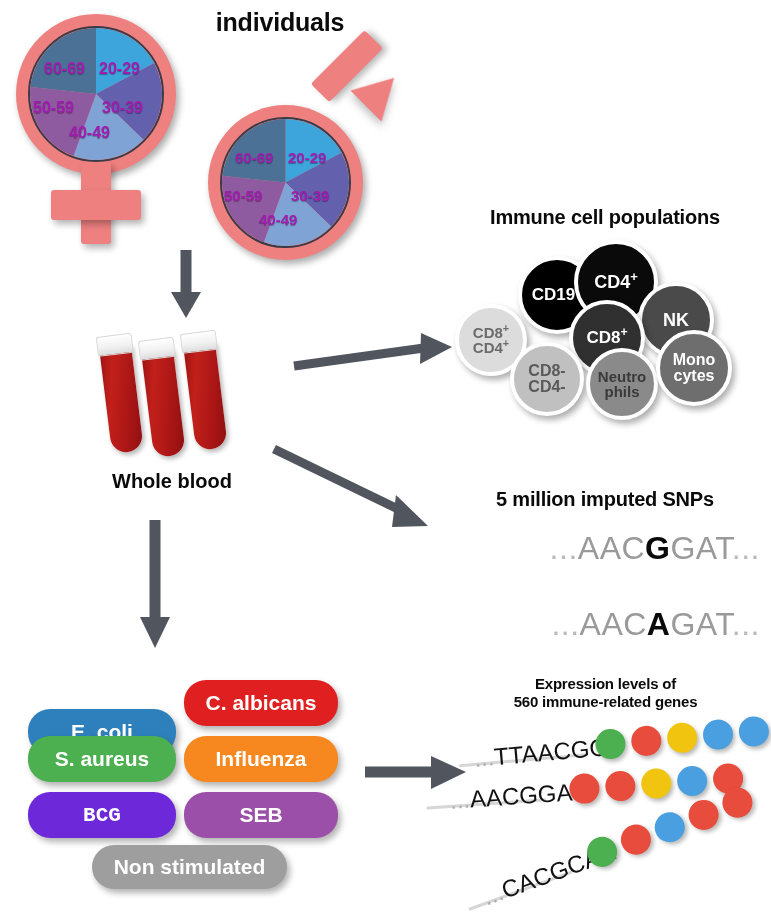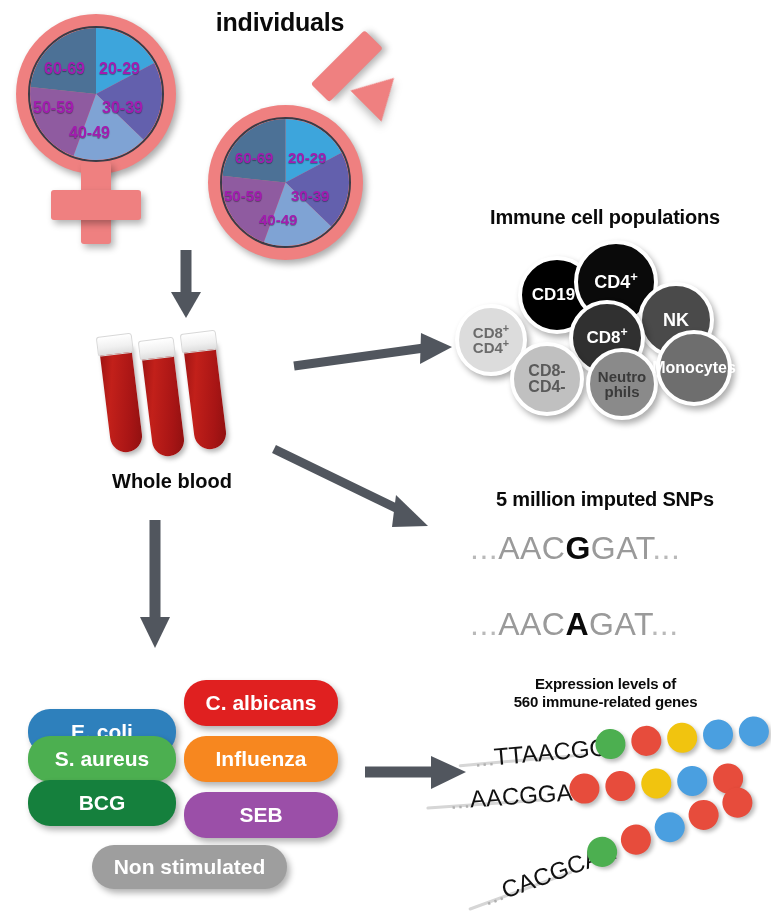--- a/index.html
+++ b/index.html
@@ -116,21 +116,21 @@
     box-shadow:3px 4px 6px rgba(0,0,0,0.32);
   }
   .cell sup{font-size:0.72em;line-height:0;vertical-align:super;}
 
   
   #snp-block{left:470px;top:530px;width:290px;height:90px;}
   .snp-row{
     position:absolute;left:0;width:290px;height:42px;
     font-family:"Liberation Sans", sans-serif;
     font-size:32px;letter-spacing:0.5px;white-space:nowrap;
-    text-align:left;
+    text-align:right;
   }
   .snp-dim{color:#b9b9b9;filter:blur(0.6px);}
   .snp-mid{color:#9a9a9a;}
   .snp-hi{color:#0a0a0a;font-weight:bold;}
 
   
   #stim-grid{left:28px;top:680px;width:310px;height:165px;}
   .stim{
     position:absolute;height:46px;border-radius:22px;
     display:flex;align-items:center;justify-content:center;
@@ -288,21 +288,21 @@
     <div class="cell" id="cell-dn" style="left: 55px; top: 104px; width: 74px; height: 74px; font-size: 16px; flex-direction: column; background: rgb(192, 192, 192); color: rgb(90, 90, 90);">
       <span>CD8-</span>
       <span>CD4-</span>
     </div>
 
     <div class="cell" id="cell-neutro" style="left: 131px; top: 110px; width: 72px; height: 72px; font-size: 15px; flex-direction: column; background: rgb(138, 138, 138); color: rgb(58, 58, 58);">
       <span>Neutro</span>
       <span>phils</span>
     </div>
 
-    <div class="cell" id="cell-mono" style="left: 201px; top: 92px; width: 76px; height: 76px; font-size: 16px; flex-direction: row; background: rgb(110, 110, 110); color: rgb(255, 255, 255);">
+    <div class="cell" id="cell-mono" style="left: 201px; top: 92px; width: 76px; height: 76px; font-size: 16px; flex-direction: column; background: rgb(110, 110, 110); color: rgb(255, 255, 255);">
       <span>Mono</span>
       <span>cytes</span>
     </div>
   </div>
 
   <div class="abs title" id="title-snps">5 million imputed SNPs</div>
 
   <div class="abs" id="snp-block">
     <div class="snp-row" style="top:0px;">
       <span class="snp-dim">...</span><span class="snp-mid">AAC</span><span class="snp-hi">G</span><span class="snp-mid">GAT</span><span class="snp-dim">...</span>
@@ -310,21 +310,21 @@
     <div class="snp-row" style="top:61px;margin-top:15px;">
       <span class="snp-dim">...</span><span class="snp-mid">AAC</span><span class="snp-hi">A</span><span class="snp-mid">GAT</span><span class="snp-dim">...</span>
     </div>
   </div>
 
   <div class="abs" id="stim-grid">
     <div class="stim" style="left: 0px; top: 9px; width: 148px; background: rgb(46, 128, 188); margin-top: 20px;">E. coli</div>
     <div class="stim" style="left: 156px; top: 0px; width: 154px; background: rgb(224, 32, 32);">C. albicans</div>
     <div class="stim" style="left: 0px; top: 56px; width: 148px; background: rgb(76, 175, 80);">S. aureus</div>
     <div class="stim" style="left: 156px; top: 56px; width: 154px; background: rgb(247, 135, 31);">Influenza</div>
-    <div class="stim" style="left: 0px; top: 100px; width: 148px; background: #15803d;">BCG</div>
+    <div class="stim" style="left: 0px; top: 112px; width: 148px; background: #6d28d9; font-family: Liberation Mono, monospace;">BCG</div>
     <div class="stim" style="left: 156px; top: 112px; width: 154px; background: rgb(155, 79, 168);">SEB</div>
   </div>
   <div class="abs" id="stim-none" style="background: rgb(158, 158, 158);">Non stimulated</div>
 
   <div class="abs title" id="title-expression">
     <div>Expression levels of</div>
     <div>560 immune-related genes</div>
   </div>
 
   <div class="abs" id="genes">

